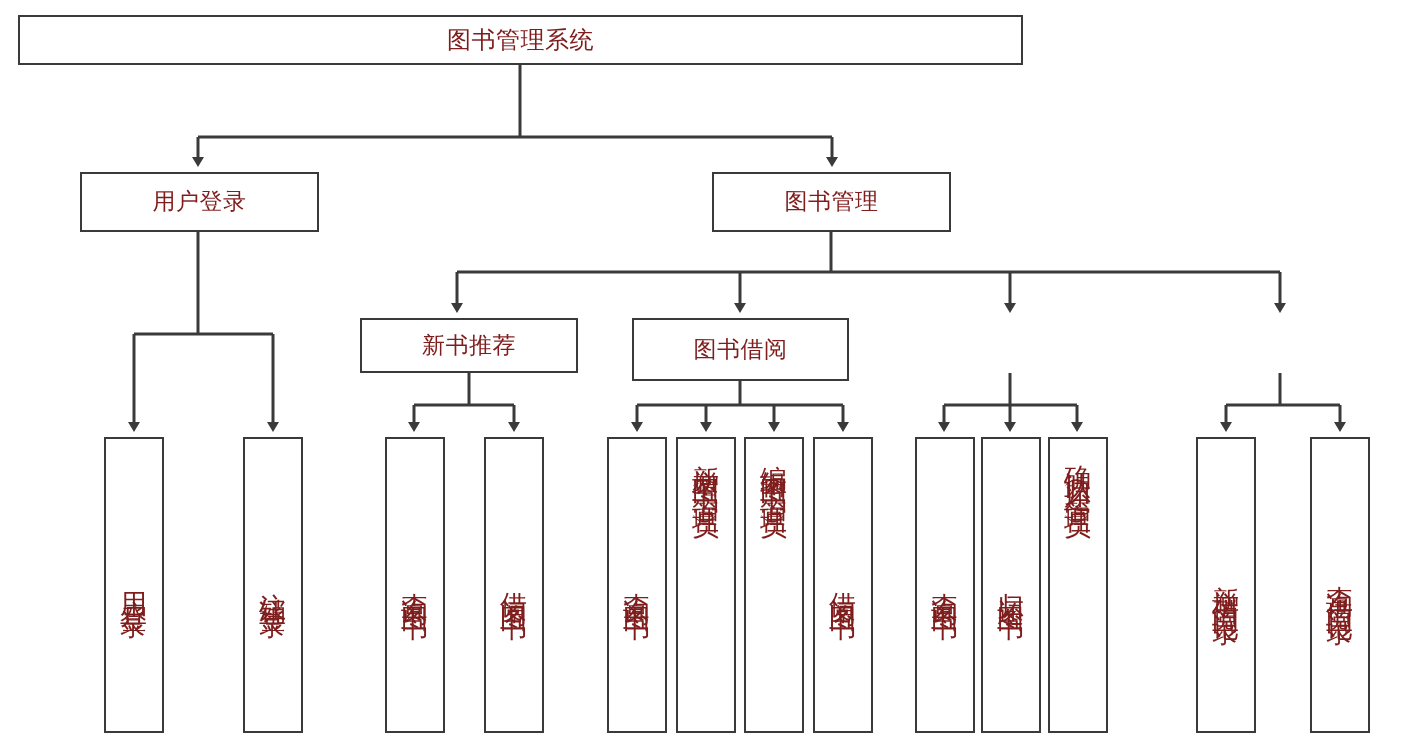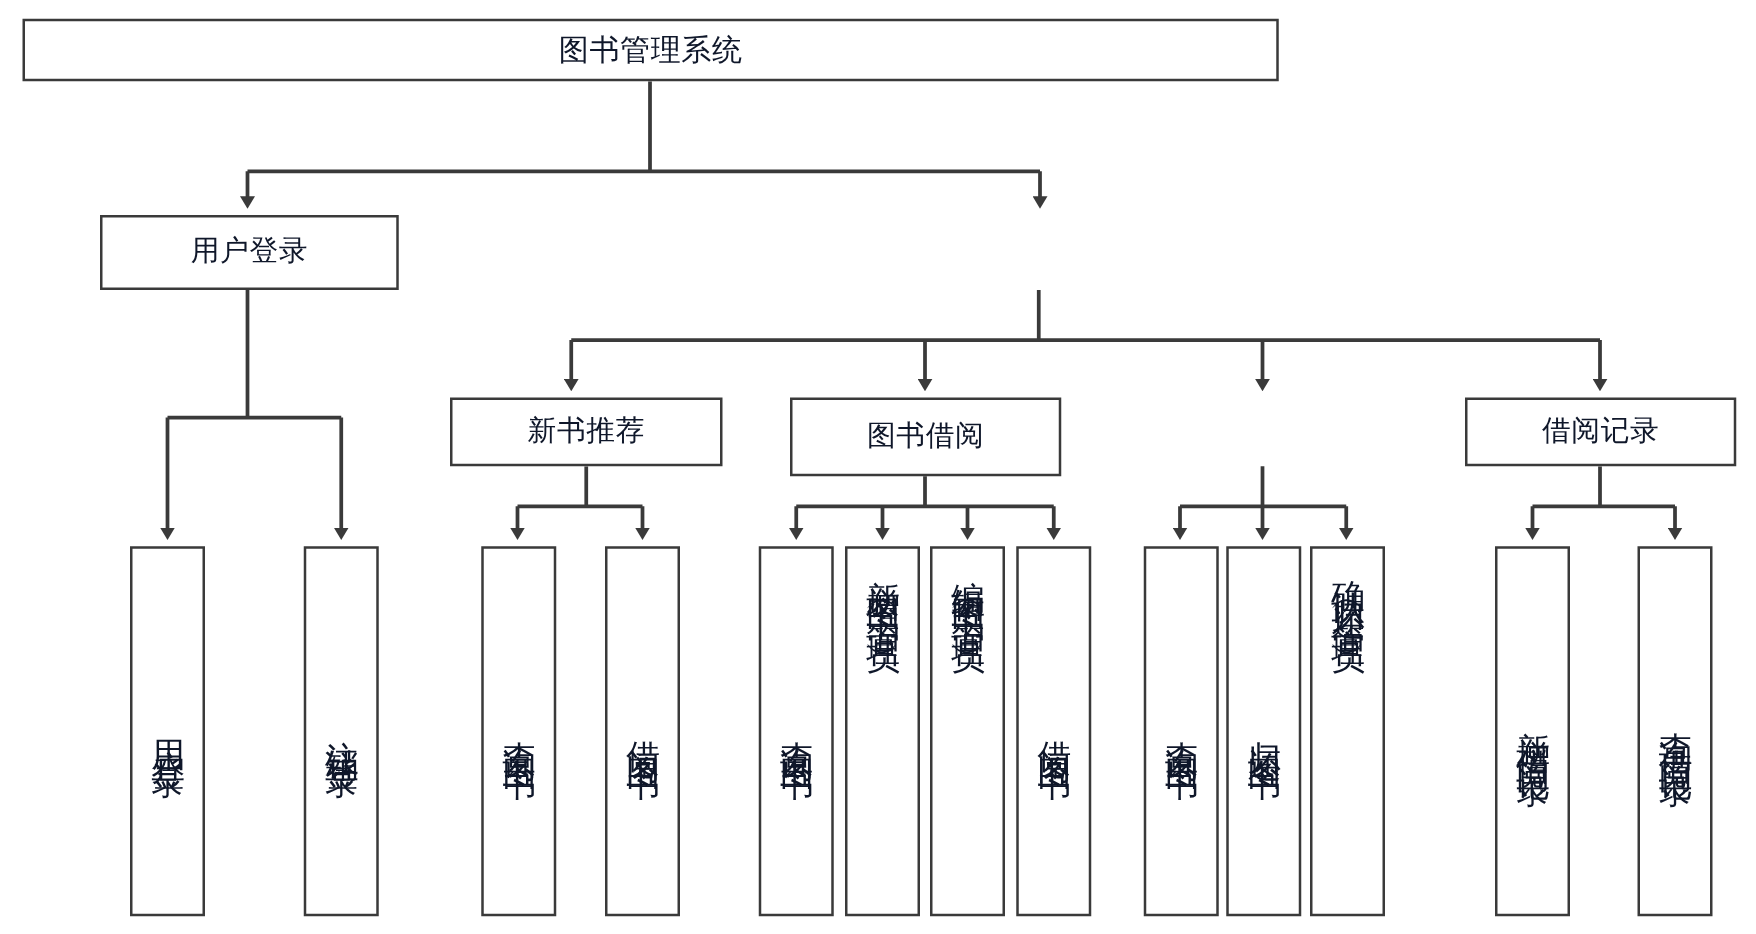--- a/index.html
+++ b/index.html
@@ -14,21 +14,21 @@
   svg#edges{position:absolute;left:0;top:0;width:1405px;height:747px;}
 
   .node{
     position:absolute;
     box-sizing:border-box;
     background:#ffffff;
     border:2px solid #3a3a3a;
     display:flex;
     align-items:center;
     justify-content:center;
-    color:#0f172a;
+    color:#7f1d1d;
   }
   .node-label{
     display:block;
     text-align:center;
     line-height:1.18;
     letter-spacing:0.5px;
   }
 
   
   .node.horiz .node-label{
@@ -121,29 +121,29 @@
     </g>
   </svg>
 
   <div class="node horiz root" style="left:18px;top:15px;width:1005px;height:50px;">
     <span class="node-label">图书管理系统</span>
   </div>
 
   <div class="node horiz" style="left:80px;top:172px;width:239px;height:60px;">
     <span class="node-label">用户登录</span>
   </div>
+  <div class="node horiz" style="left:712px;top:172px;width:239px;height:60px;">
+    <span class="node-label">图书管理</span>
+  </div>
 
   <div class="node horiz" style="left:360px;top:318px;width:218px;height:55px;align-items:center;">
     <span class="node-label">新书推荐</span>
   </div>
   <div class="node horiz" style="left:632px;top:318px;width:217px;height:63px;">
     <span class="node-label">图书借阅</span>
-  </div>
-  <div class="node horiz" style="left:1172px;top:318px;width:217px;height:55px;">
-    <span class="node-label">借阅记录</span>
   </div>
 
   <div class="node vert center" style="left:104px;top:437px;width:60px;height:296px;">
     <span class="node-label">用户登录</span>
   </div>
   <div class="node vert center" style="left:243px;top:437px;width:60px;height:296px;">
     <span class="node-label">注销登录</span>
   </div>
 
   <div class="node vert center" style="left:385px;top:437px;width:60px;height:296px;">

